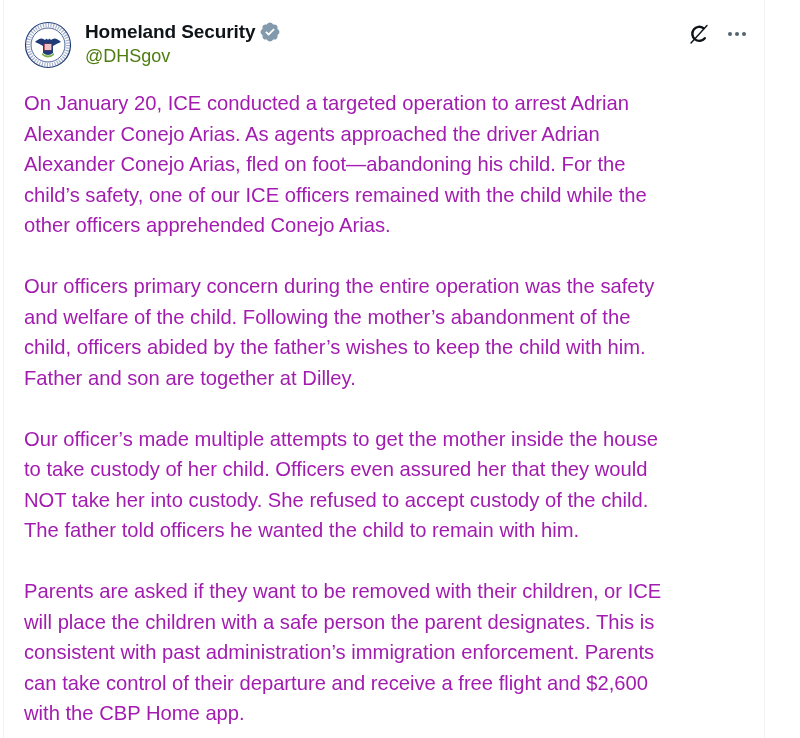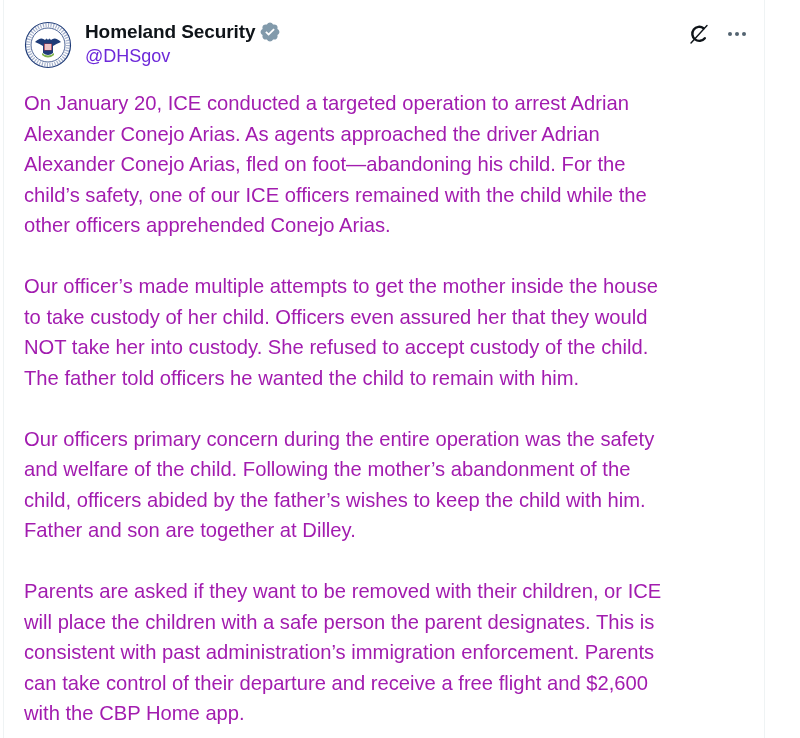--- a/index.html
+++ b/index.html
@@ -54,21 +54,21 @@
     }
     .badge {
       margin-left: 4px;
       width: 22px;
       height: 22px;
       display: inline-block;
     }
     .handle {
       font-family: "Liberation Sans", sans-serif;
       font-size: 18px;
-      color: #6d28d9;
+      color: #4d7c0f;
       margin-top: 2px;
     }
     .grok-icon {
       position: absolute;
       left: 684px;
       top: 23px;
       width: 22px;
       height: 22px;
       cursor: pointer;
     }
@@ -152,28 +152,28 @@
     <span></span>
     <span></span>
   </div>
 
   <div class="body">
     <p class="para">On January 20, ICE conducted a targeted operation to arrest Adrian
 Alexander Conejo Arias. As agents approached the driver Adrian
 Alexander Conejo Arias, fled on foot—abandoning his child. For the
 child’s safety, one of our ICE officers remained with the child while the
 other officers apprehended Conejo Arias.</p>
+    <p class="para">Our officers primary concern during the entire operation was the safety
+and welfare of the child. Following the mother’s abandonment of the
+child, officers abided by the father’s wishes to keep the child with him.
+Father and son are together at Dilley.</p>
     <p class="para">Our officer’s made multiple attempts to get the mother inside the house
 to take custody of her child. Officers even assured her that they would
 NOT take her into custody. She refused to accept custody of the child.
 The father told officers he wanted the child to remain with him.</p>
-    <p class="para">Our officers primary concern during the entire operation was the safety
-and welfare of the child. Following the mother’s abandonment of the
-child, officers abided by the father’s wishes to keep the child with him.
-Father and son are together at Dilley.</p>
     <p class="para">Parents are asked if they want to be removed with their children, or ICE
 will place the children with a safe person the parent designates. This is
 consistent with past administration’s immigration enforcement. Parents
 can take control of their departure and receive a free flight and $2,600
 with the CBP Home app.</p>
   </div>
 
 </div>
 
 </body></html>

